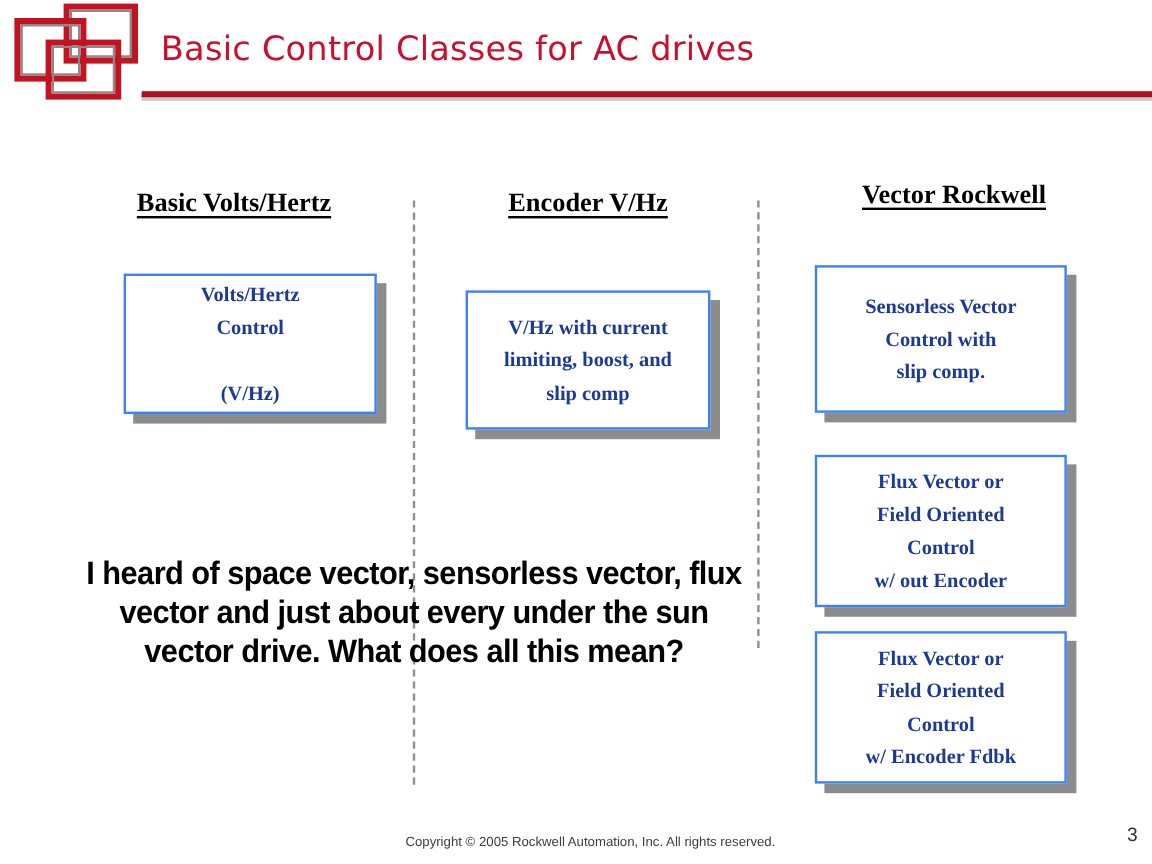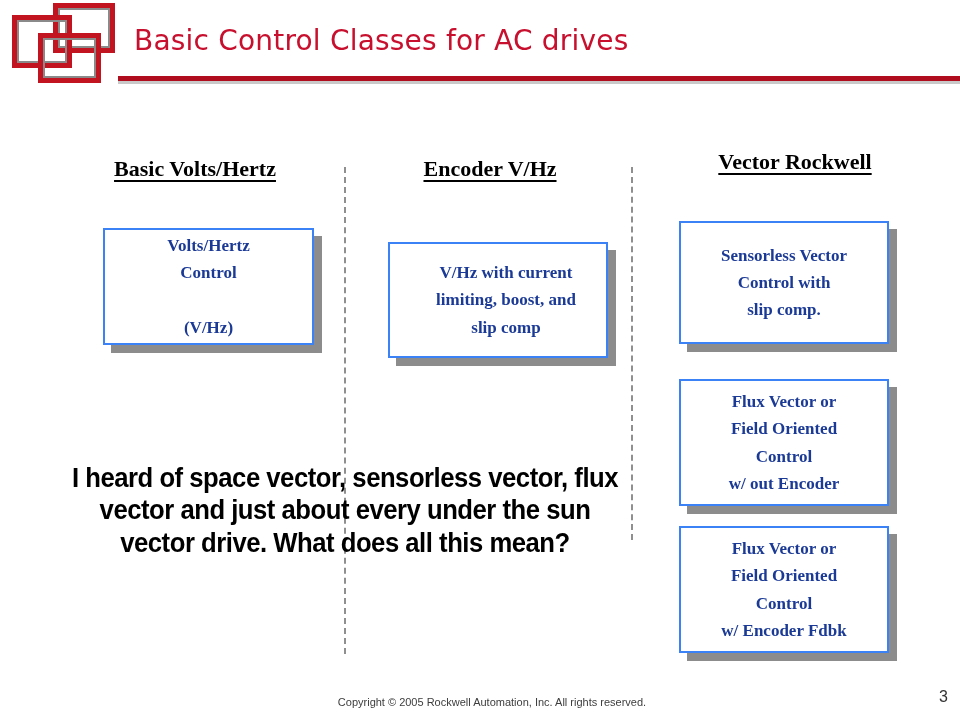--- a/index.html
+++ b/index.html
@@ -31,21 +31,21 @@
   .divider{position:absolute;width:0;border-left:2px dashed #8f8f8f;z-index:0;}
   .d1{left:344px;top:167px;height:487px;}
   .d2{left:631px;top:167px;height:373px;}
 
   
   .box{position:absolute;background:#fff;border:2px solid #3b82f6;box-shadow:8px 8px 0 0 #8c8c8c;
        display:flex;align-items:center;justify-content:center;text-align:center;
        font-family:"Liberation Serif",serif;font-weight:bold;font-size:17px;line-height:1.6;
        color:#1b3a96;white-space:pre-line;z-index:1;}
   .box1{left:103px;top:228px;width:207px;height:113px;}
-  .box2{left:388px;top:242px;width:200px;height:112px;padding-left:16px;}
+  .box2{left:388px;top:242px;width:200px;height:112px;}
   .box3{left:679px;top:221px;width:206px;height:119px;}
   .box4{left:679px;top:379px;width:206px;height:123px;}
   .box5{left:679px;top:526px;width:206px;height:123px;}
 
   
   .question{position:absolute;left:25px;top:462px;width:640px;z-index:2;
             font-family:"Liberation Sans",sans-serif;font-weight:bold;font-size:27px;
             letter-spacing:-0.5px;line-height:1.2;color:#000;text-align:center;
             white-space:pre-line;transform:scaleX(0.95);transform-origin:center;}
 

